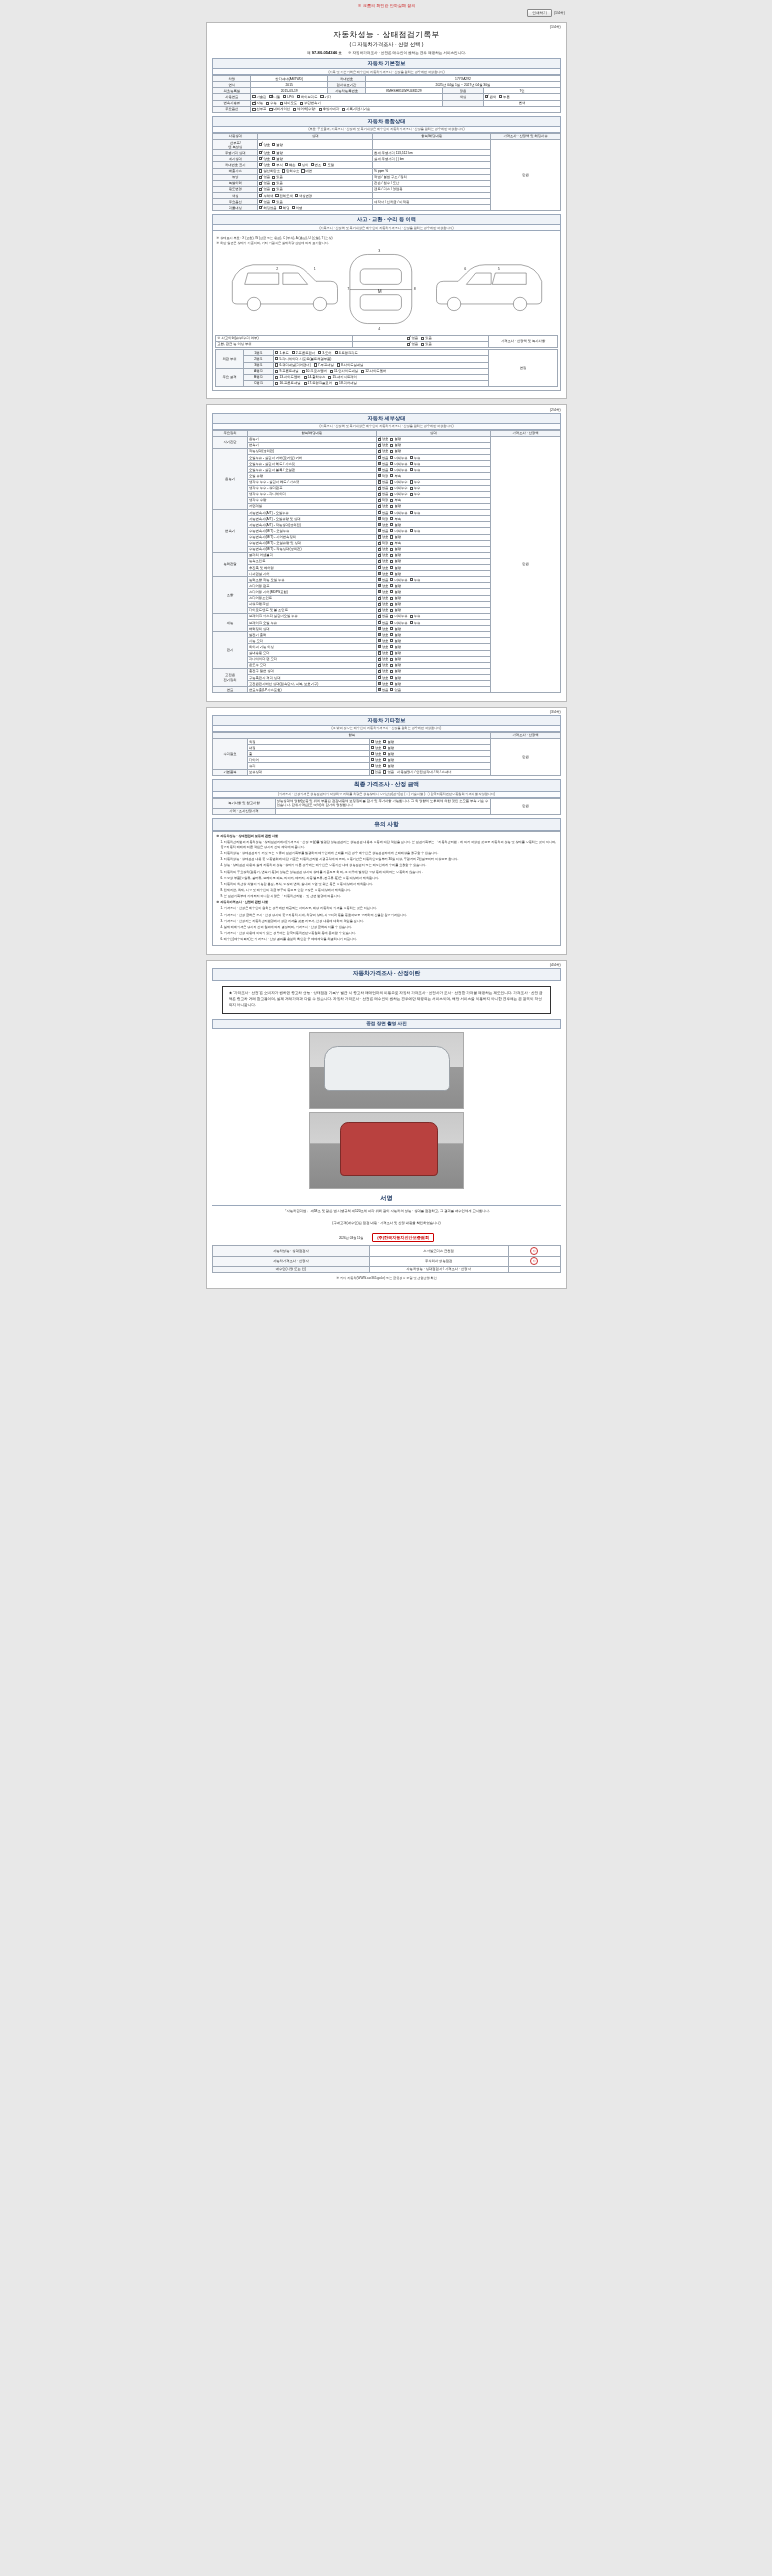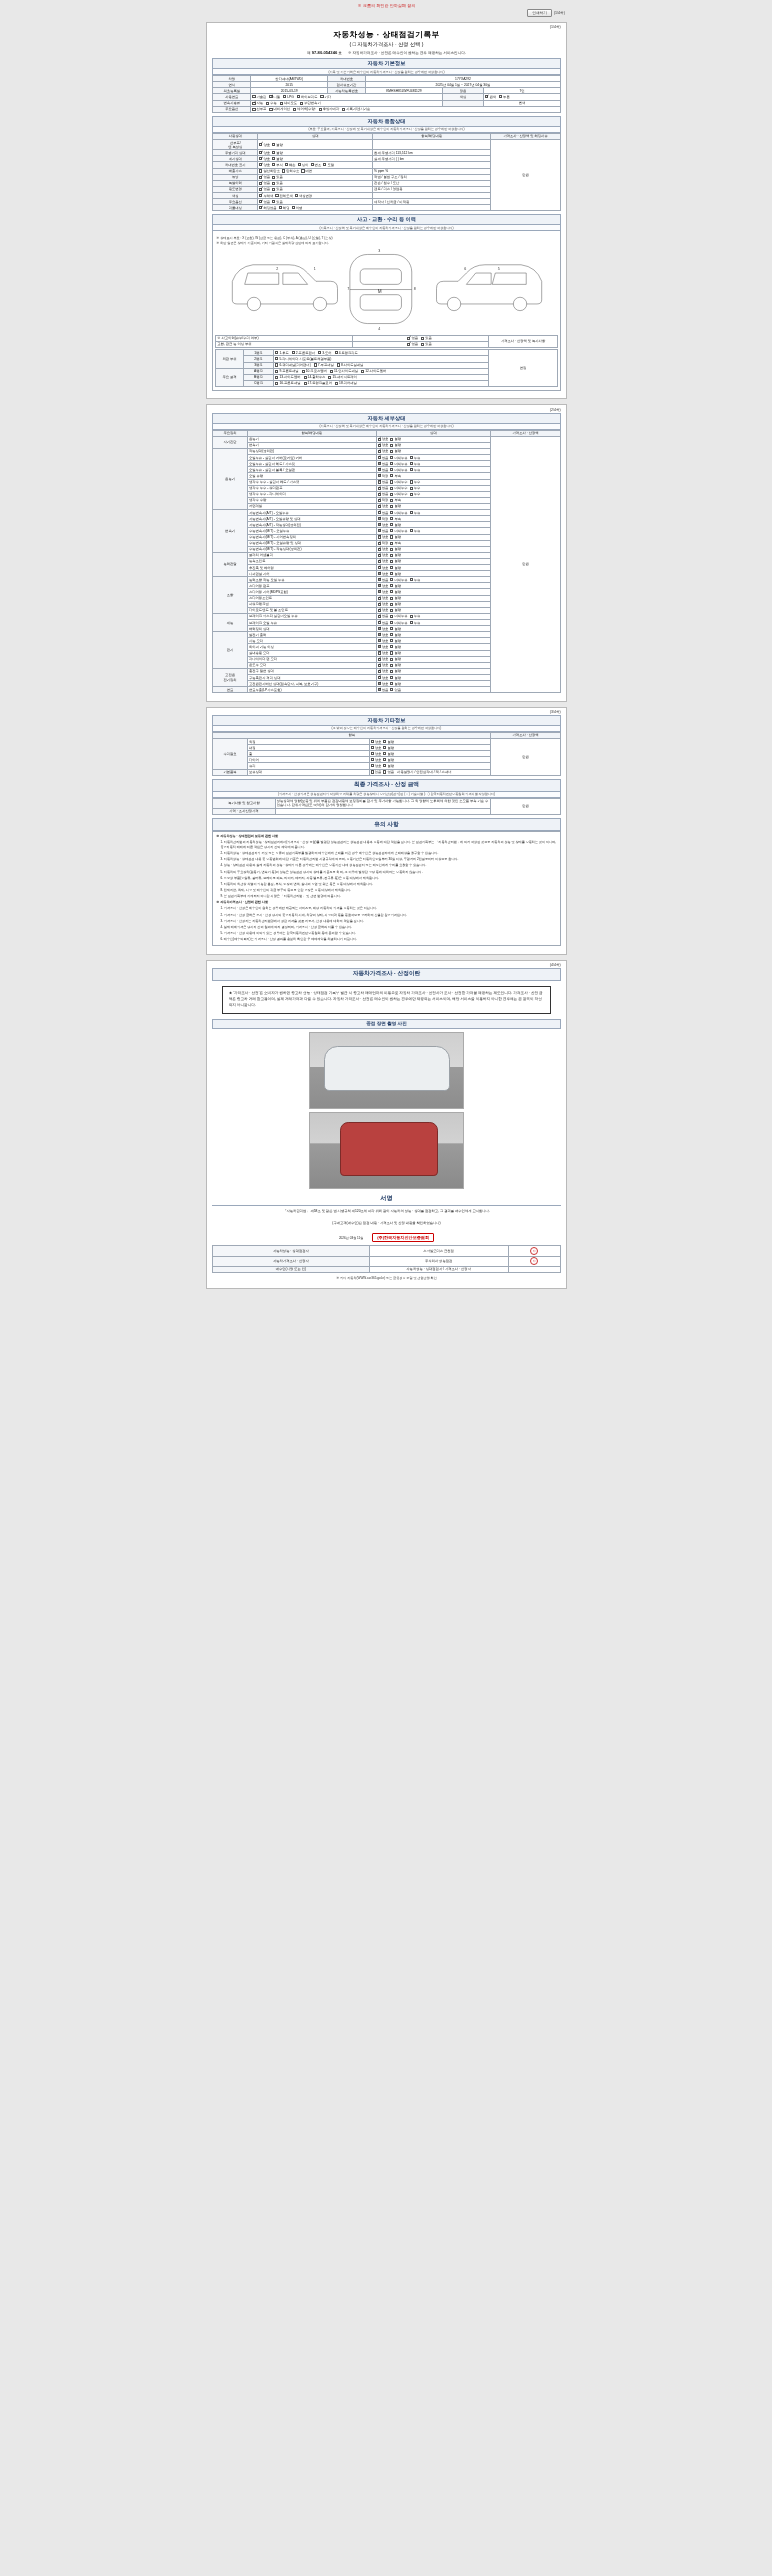--- a/index.html
+++ b/index.html
@@ -47,21 +47,21 @@
     color: #222;
   }
   .pagenum { font-size: 3.6px; color: #333; }
   .pgmark {
     position: absolute; right: 5.2px; top: 2.1px;
     font-size: 3.6px; color: #333;
   }
   .doc-title {
     text-align: center;
     font-size: 7.7px;
-    font-weight: bold;
+    font-weight: normal;
     letter-spacing: 0.5px;
     margin: 3.1px 0 0.5px 0;
     color: #000;
   }
   .doc-subtitle {
     text-align: center;
     font-size: 5.2px;
     margin-bottom: 2.1px;
     color: #000;
   }

